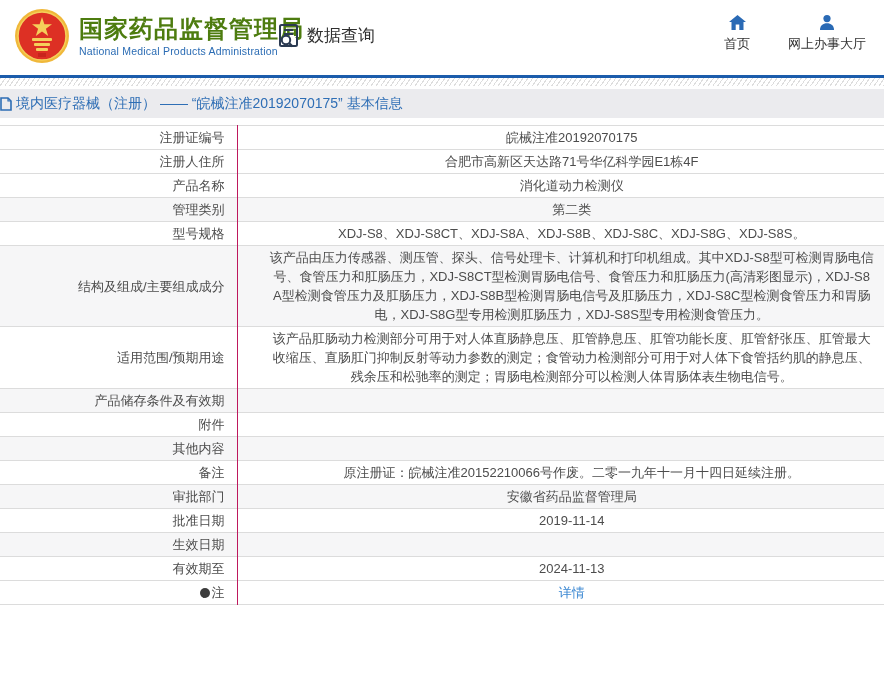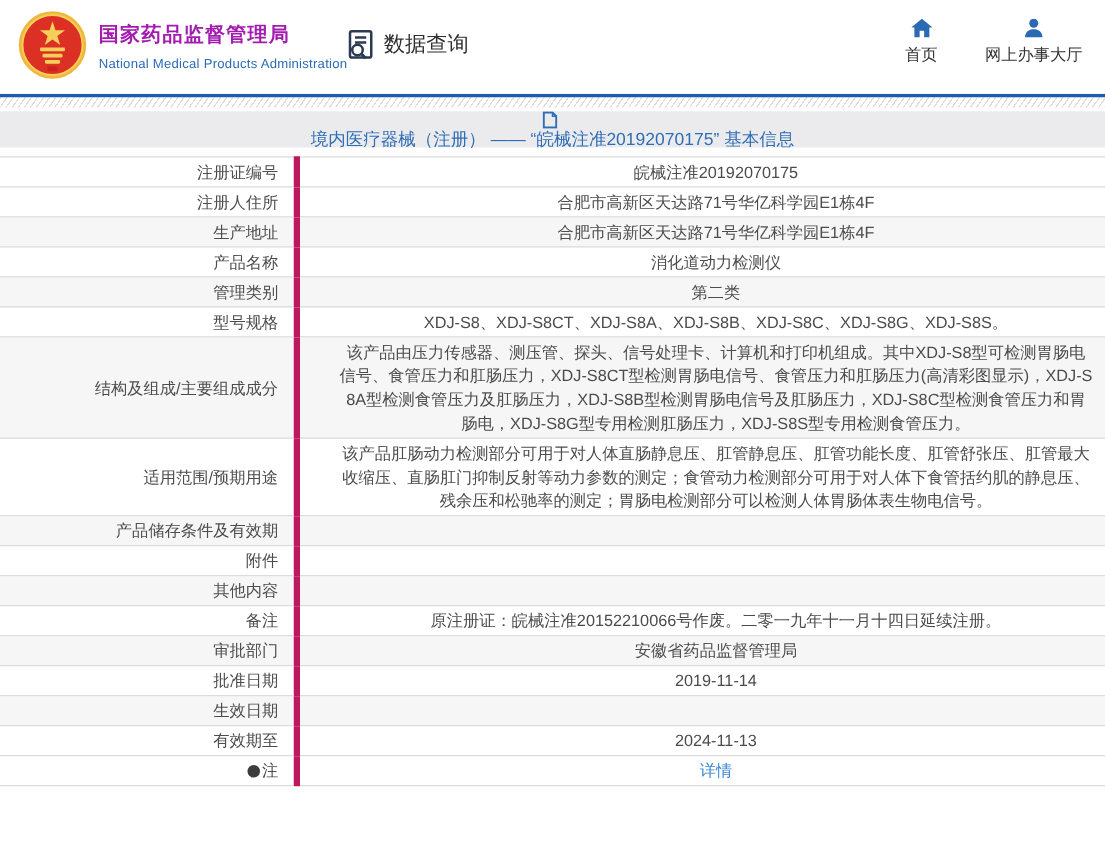--- a/index.html
+++ b/index.html
@@ -7,49 +7,49 @@
     width: 884px; height: 674px;
     background: #fff;
     font-family: "Liberation Sans", "DejaVu Sans", sans-serif;
     overflow: hidden;
   }
   
   .header { position: relative; height: 75px; background: #fff; }
   .logo-group { position: absolute; left: 14px; top: 8px; display: flex; align-items: center; }
   .emblem { width: 56px; height: 56px; display: block; }
   .title-block { margin-left: 9px; }
-  .org-title { color: #a21caf; font-size: 16px; font-weight: bold; letter-spacing: 1px; line-height: 26px; }
+  .org-title { color: #4d7c0f; font-size: 24px; font-weight: bold; letter-spacing: 1px; line-height: 26px; }
   .org-subtitle { color: #2b6cb4; font-size: 10.5px; margin-top: 3px; letter-spacing: 0.2px; }
   .nav-dataquery { position: absolute; left: 276px; top: 22px; display: flex; align-items: center; cursor: pointer; }
   .nav-dataquery .dq-label { font-size: 17px; color: #2f2f2f; margin-left: 4px; }
   .header-right { position: absolute; right: 18px; top: 15px; display: flex; gap: 38px; }
   .hr-item { display: flex; flex-direction: column; align-items: center; cursor: pointer; }
   .hr-item .hr-label { font-size: 13px; color: #333; margin-top: 5px; text-align: center; }
   .header-rule { height: 3px; background: #1b5cab; }
   .hatch { height: 8px; background: repeating-linear-gradient(125deg, #ddd 0, #ddd 1px, #fff 1px, #fff 4px); }
   
   .breadcrumb {
     margin-top: 3px; height: 29px; background: #ebebee;
     display: flex; align-items: center; padding-left: 0;
-    color: #2e6eb5; font-size: 14px; flex-direction: column;
+    color: #2e6eb5; font-size: 14px;
   }
   .breadcrumb .bc-icon { margin-right: 4px; display: inline-flex; }
   
   .info-table {
     margin-top: 7px; width: 884px;
     border-collapse: collapse;
     font-size: 13px; color: #4c4c4c;
     table-layout: fixed;
   }
   .info-table tr { border-top: 1px solid #dcdcdc; border-bottom: 1px solid #dcdcdc; background: #fff; }
   .info-table tr.alt { background: #f6f6f7; }
   .info-table th {
     width: 237px; text-align: right; font-weight: normal;
     padding: 2px 12px 2px 8px; height: 22px;
-    border-right: 5px solid #be185d; vertical-align: middle;
+    border-right: 1px solid #be185d; vertical-align: middle;
     color: #4c4c4c; line-height: 19px;
   }
   .info-table td {
     padding: 2px 10px 2px 32px; height: 22px;
     line-height: 19px; vertical-align: middle; text-align: center;
     word-break: break-all;
   }
   .info-table a.link { color: #3a87d2; text-decoration: none; }
   .balloon {
     position: relative; width: 10px; height: 10px;
@@ -127,24 +127,20 @@
 <table class="info-table">
   <tbody>
       <tr>
     <th><span class="lbl">注册证编号</span></th>
     <td>皖械注准20192070175</td>
   </tr>
       <tr>
     <th><span class="lbl">注册人住所</span></th>
     <td>合肥市高新区天达路71号华亿科学园E1栋4F</td>
   </tr>
-      <tr class="alt">
-    <th><span class="lbl">生产地址</span></th>
-    <td>合肥市高新区天达路71号华亿科学园E1栋4F</td>
-  </tr>
       <tr>
     <th><span class="lbl">产品名称</span></th>
     <td>消化道动力检测仪</td>
   </tr>
       <tr class="alt">
     <th><span class="lbl">管理类别</span></th>
     <td>第二类</td>
   </tr>
       <tr>
     <th><span class="lbl">型号规格</span></th>

